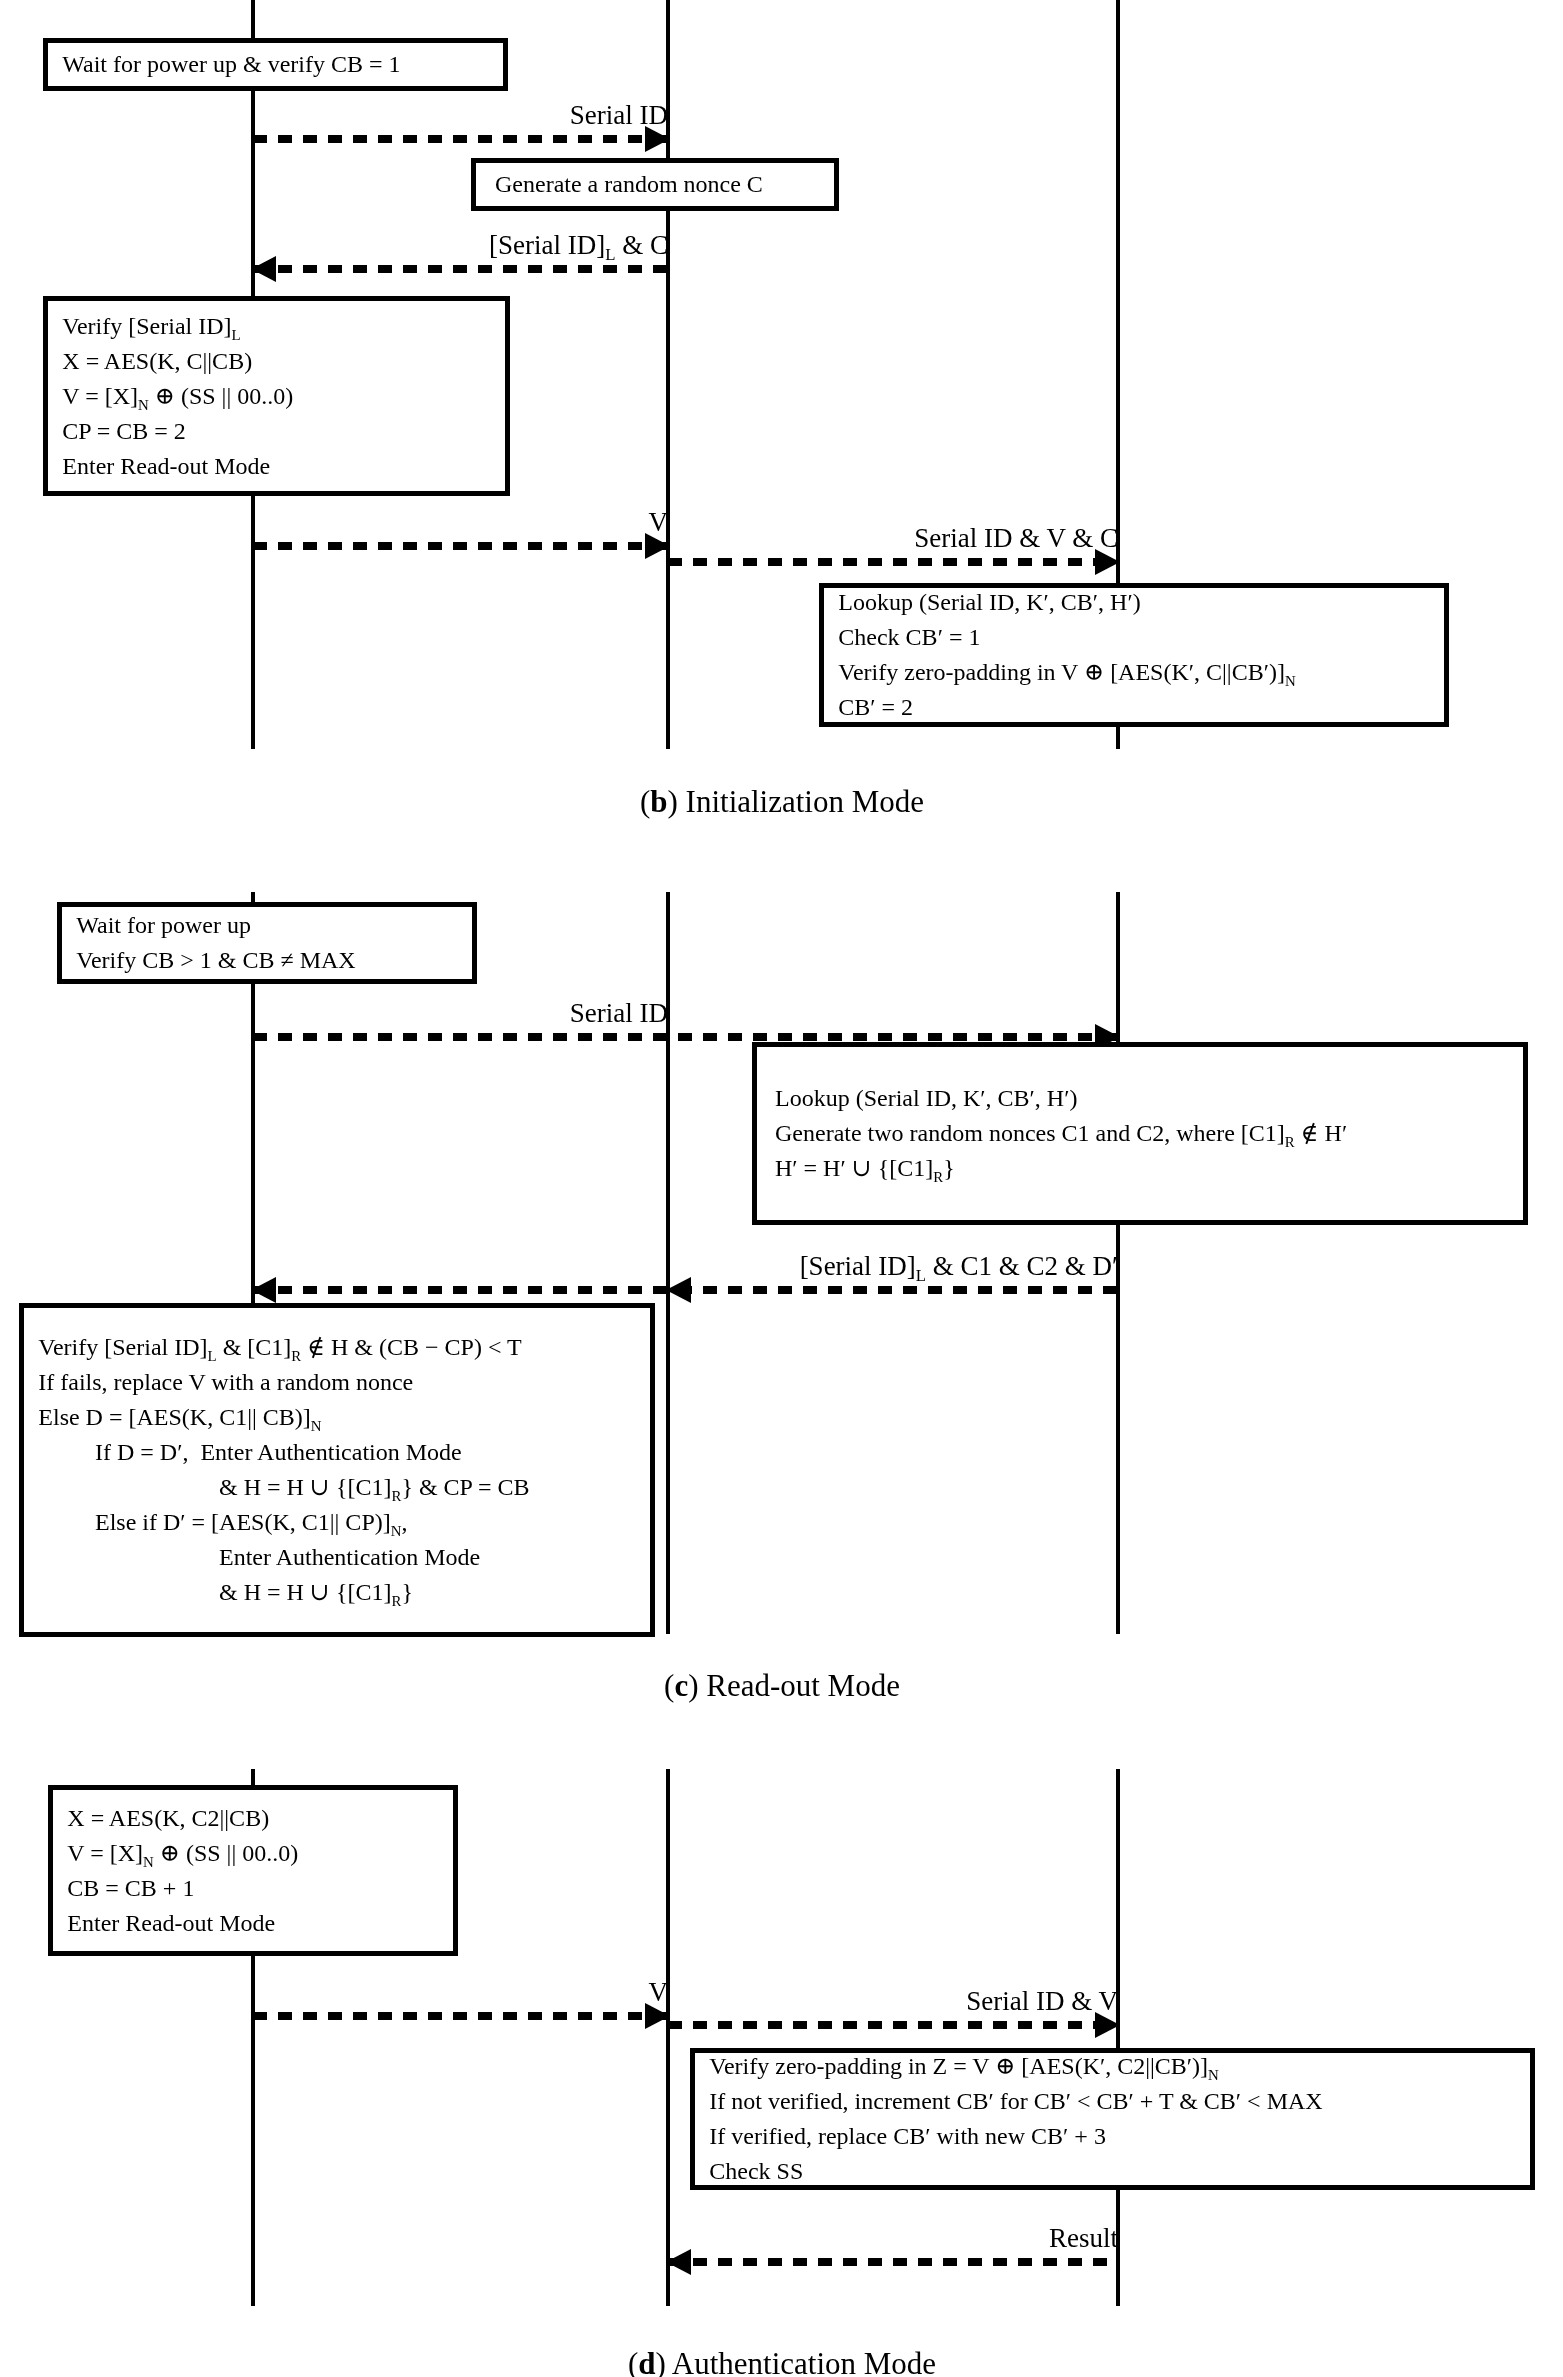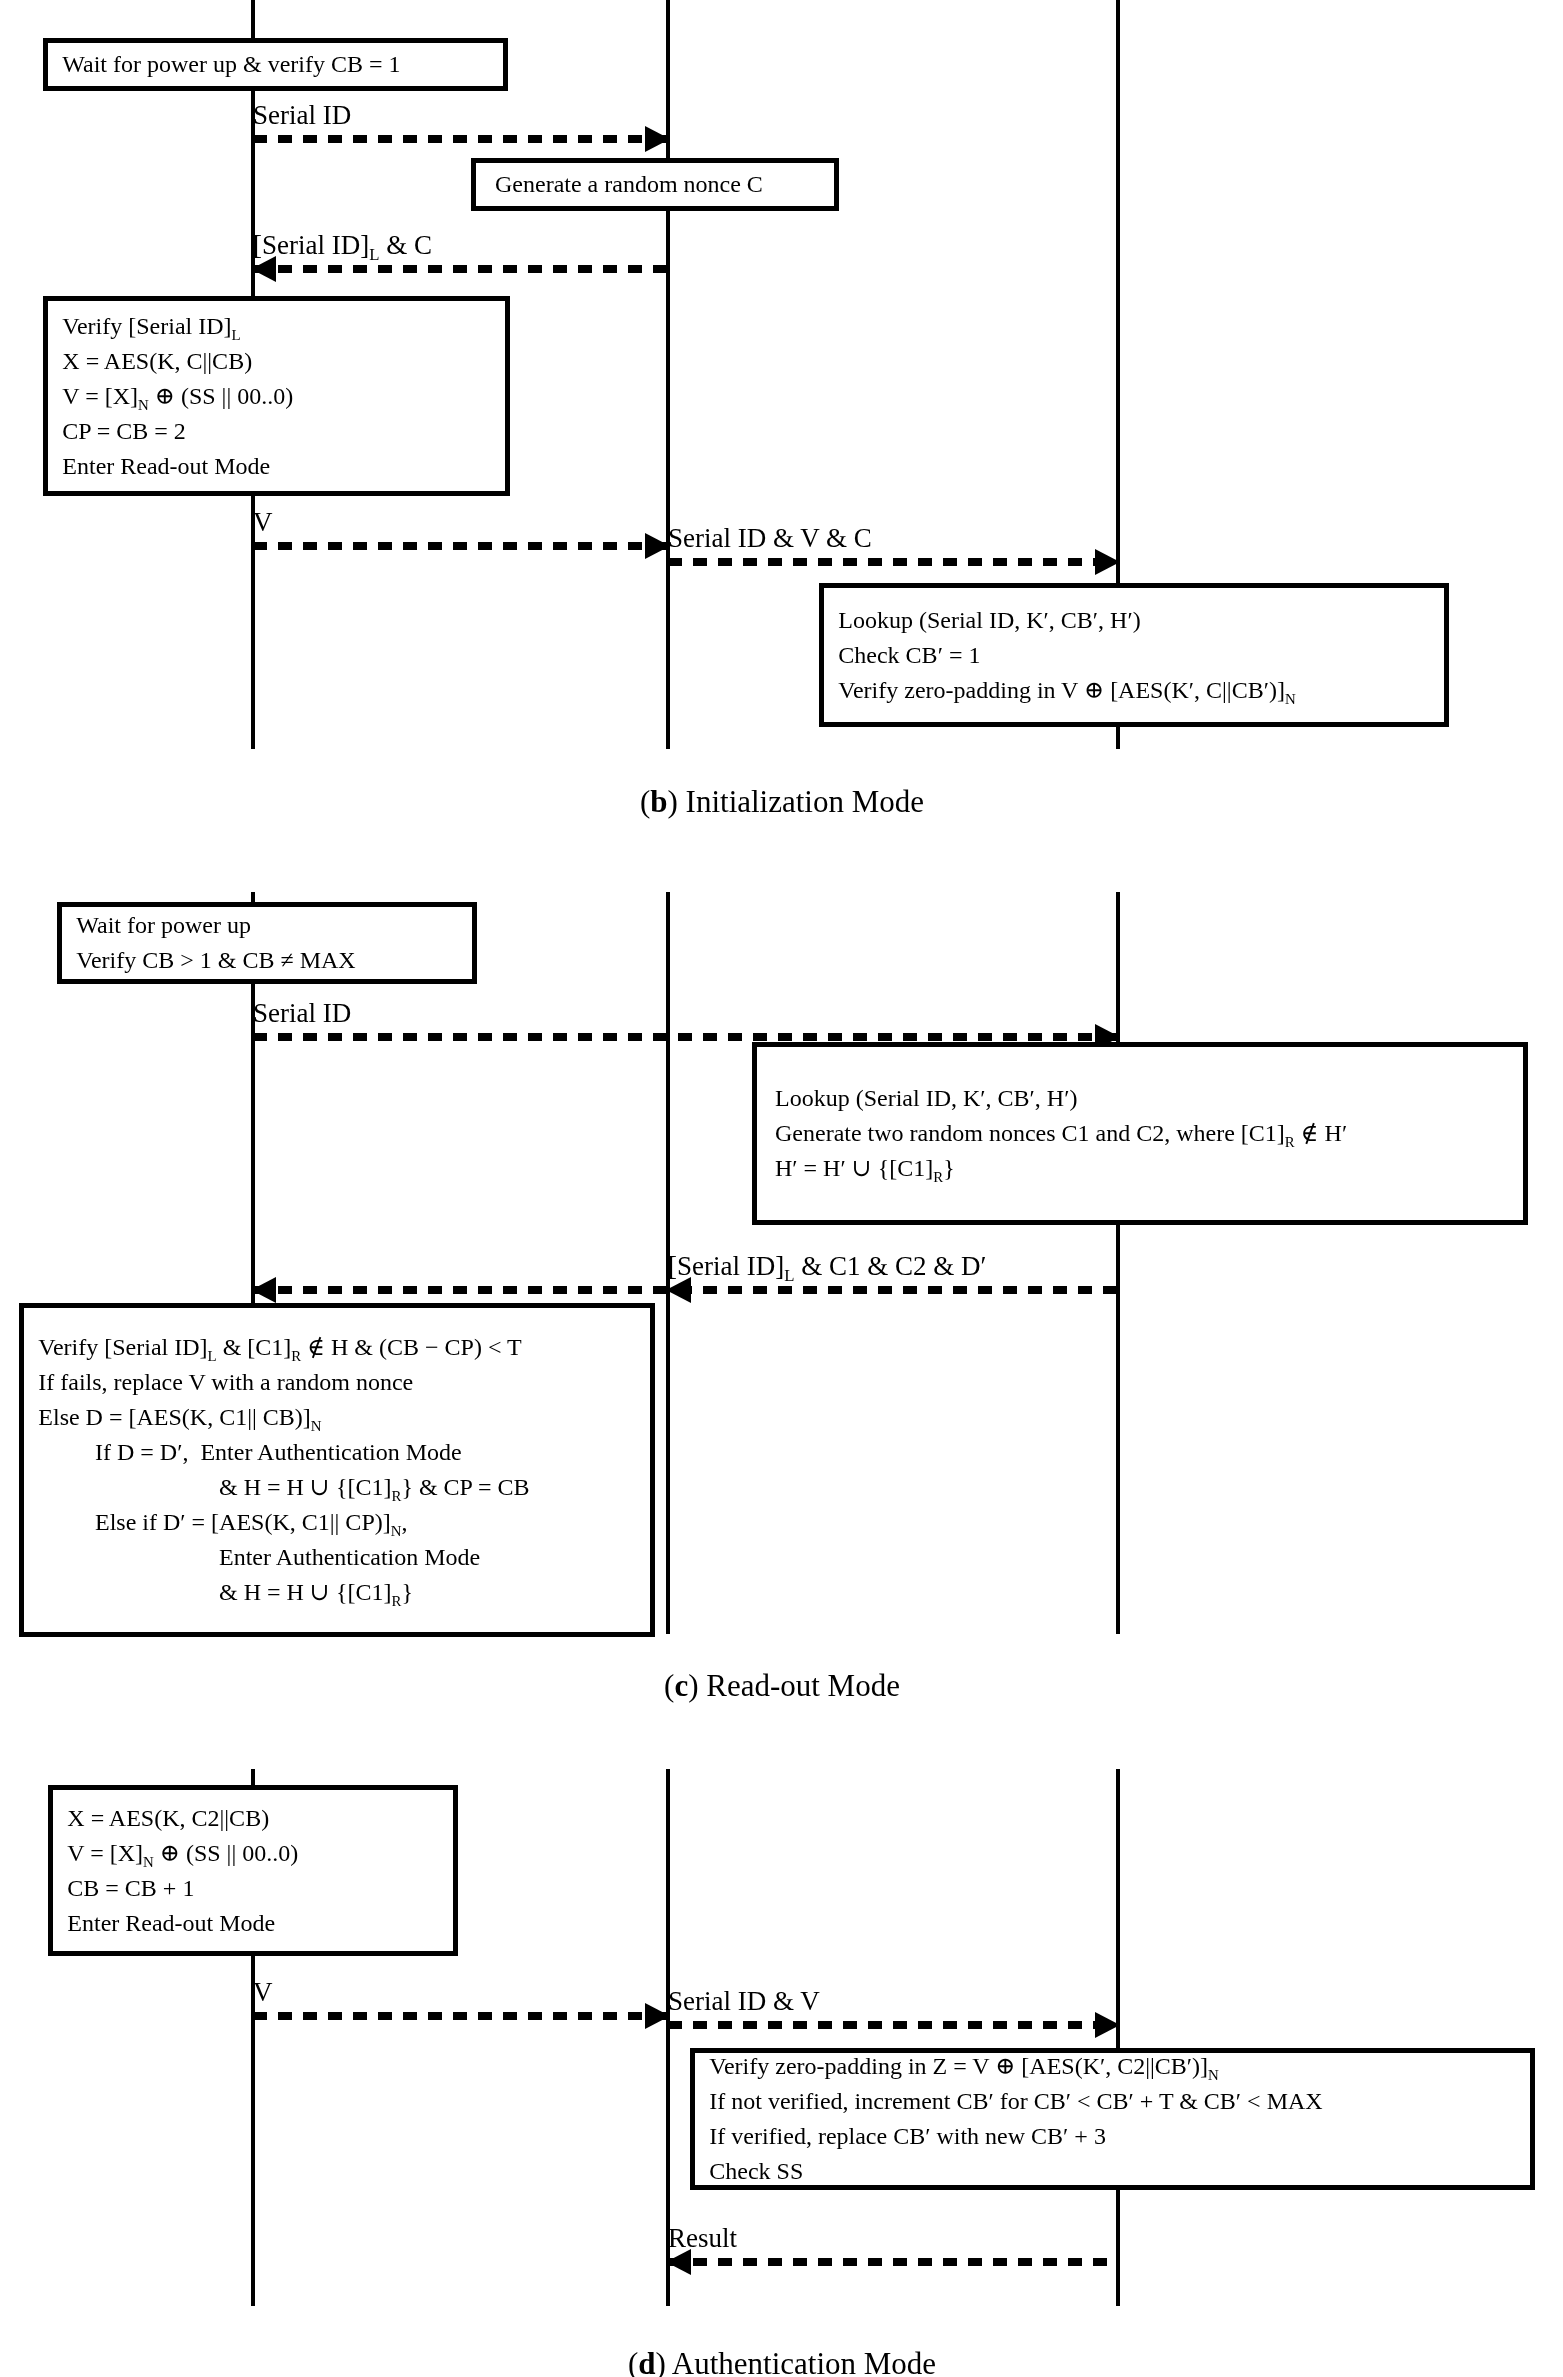--- a/index.html
+++ b/index.html
@@ -13,21 +13,21 @@
   .i2{padding-left:195px;}
   .msg{position:absolute;z-index:2;height:7.6px;}
   .dash{position:absolute;left:0;right:0;top:0;height:7.6px;
         background:repeating-linear-gradient(90deg,#000 0 14.3px,transparent 14.3px 25px);}
   .ah-r{position:absolute;top:-9.5px;width:0;height:0;
         border-top:13.3px solid transparent;border-bottom:13.3px solid transparent;
         border-left:25px solid #000;}
   .ah-l{position:absolute;top:-9.5px;width:0;height:0;
         border-top:13.3px solid transparent;border-bottom:13.3px solid transparent;
         border-right:25px solid #000;}
-  .lbl{position:absolute;bottom:11.4px;font-size:27px;text-align:left;white-space:pre;}
+  .lbl{position:absolute;bottom:11.4px;font-size:27px;text-align:right;white-space:pre;}
   .caption{position:absolute;left:0;width:100%;text-align:center;font-size:31px;z-index:4;}
   .caption .cl{font-weight:bold;}
   sub{font-size:62%;line-height:0;}
 </style>
 </head>
 <body>
 
 <div class="page">
 
   <div>
@@ -72,20 +72,21 @@
     <div class="msg" style="left:668px;top:558px;width:450px">
       <div class="lbl" style="left:0;width:100%">Serial ID &amp; V &amp; C</div>
       <div class="dash"></div>
       <div class="ah-r" style="right:-1.9px"></div>
     </div>
 
     <div class="box" style="left:819px;top:583px;width:630px;height:144px">
       <div class="ln">Lookup (Serial ID, K′, CB′, H′)</div>
       <div class="ln">Check CB′ = 1</div>
       <div class="ln">Verify zero-padding in V ⊕ [AES(K′, C||CB′)]<sub>N</sub></div>
+      <div class="ln">CB′ = 2</div>
     </div>
 
     <div class="caption" style="top:784px">
       <span>(</span><span class="cl">b</span><span>) Initialization Mode</span>
     </div>
   </div>
 
   <div>
     <div class="lifeline" style="left:251px;top:892px;height:742px"></div>
     <div class="lifeline" style="left:666px;top:892px;height:742px"></div>

